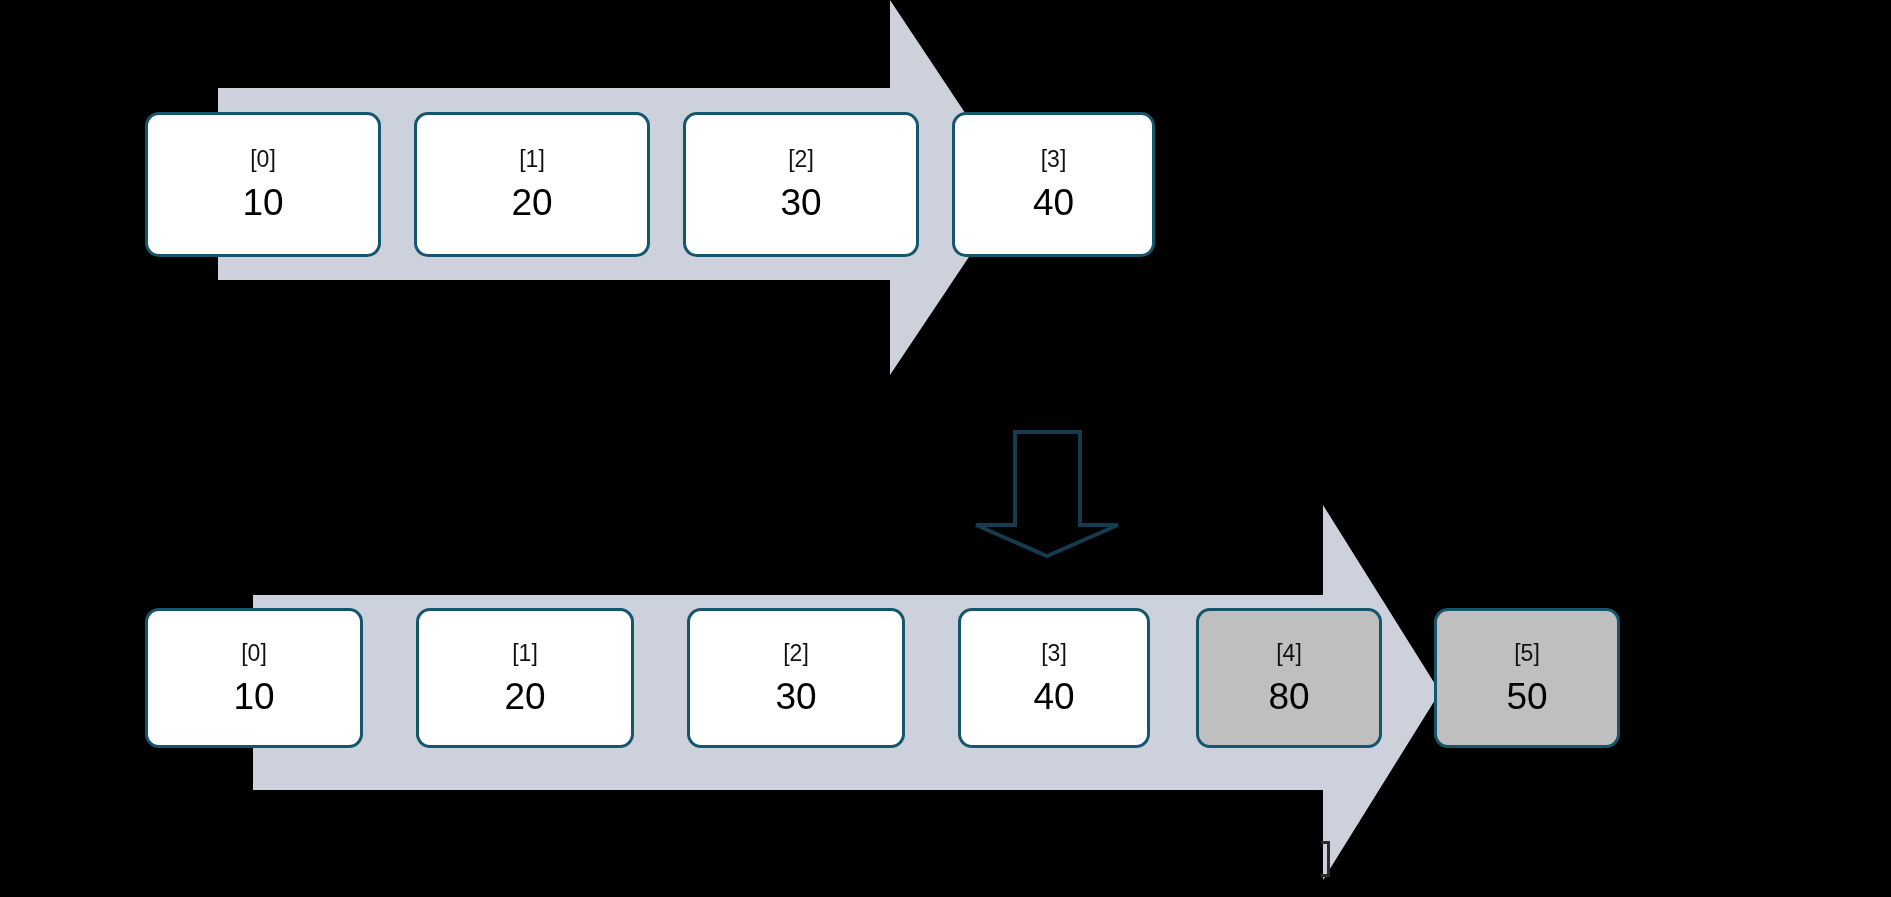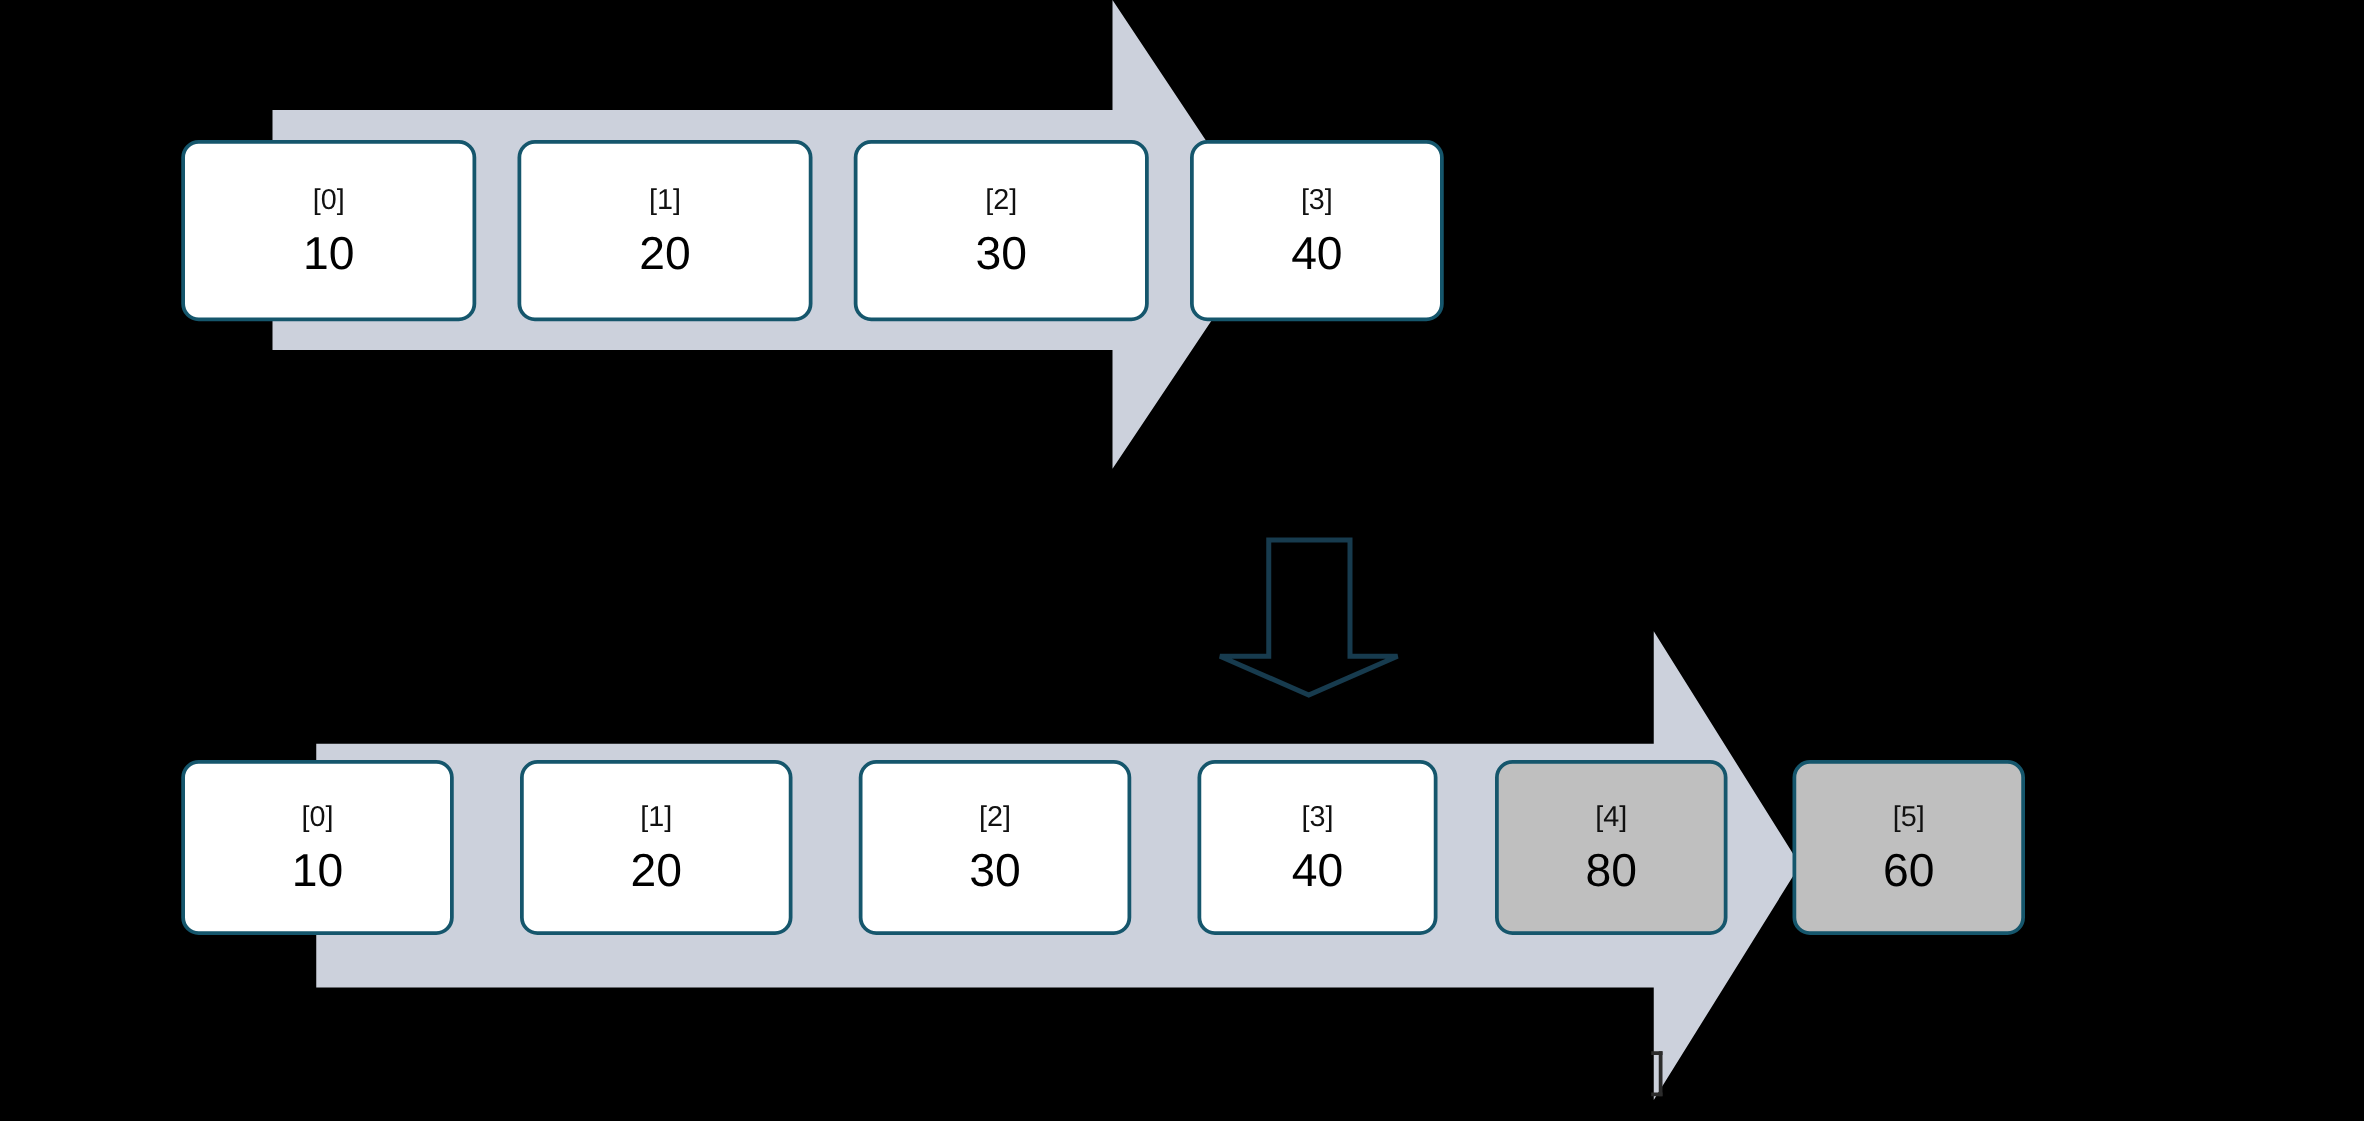--- a/index.html
+++ b/index.html
@@ -127,19 +127,19 @@
     <div class="cell" style="left:958px; width:192px;">
       <div class="cell-index">[3]</div>
       <div class="cell-value">40</div>
     </div>
     <div class="cell filled" style="left:1196px; width:186px;">
       <div class="cell-index">[4]</div>
       <div class="cell-value">80</div>
     </div>
     <div class="cell filled" style="left:1434px; width:186px;">
       <div class="cell-index">[5]</div>
-      <div class="cell-value">60</div>
+      <div class="cell-value">50</div>
     </div>
   </div>
 
   <div class="bracket-artifact"></div>
 
 </div>
 
 </body></html>

